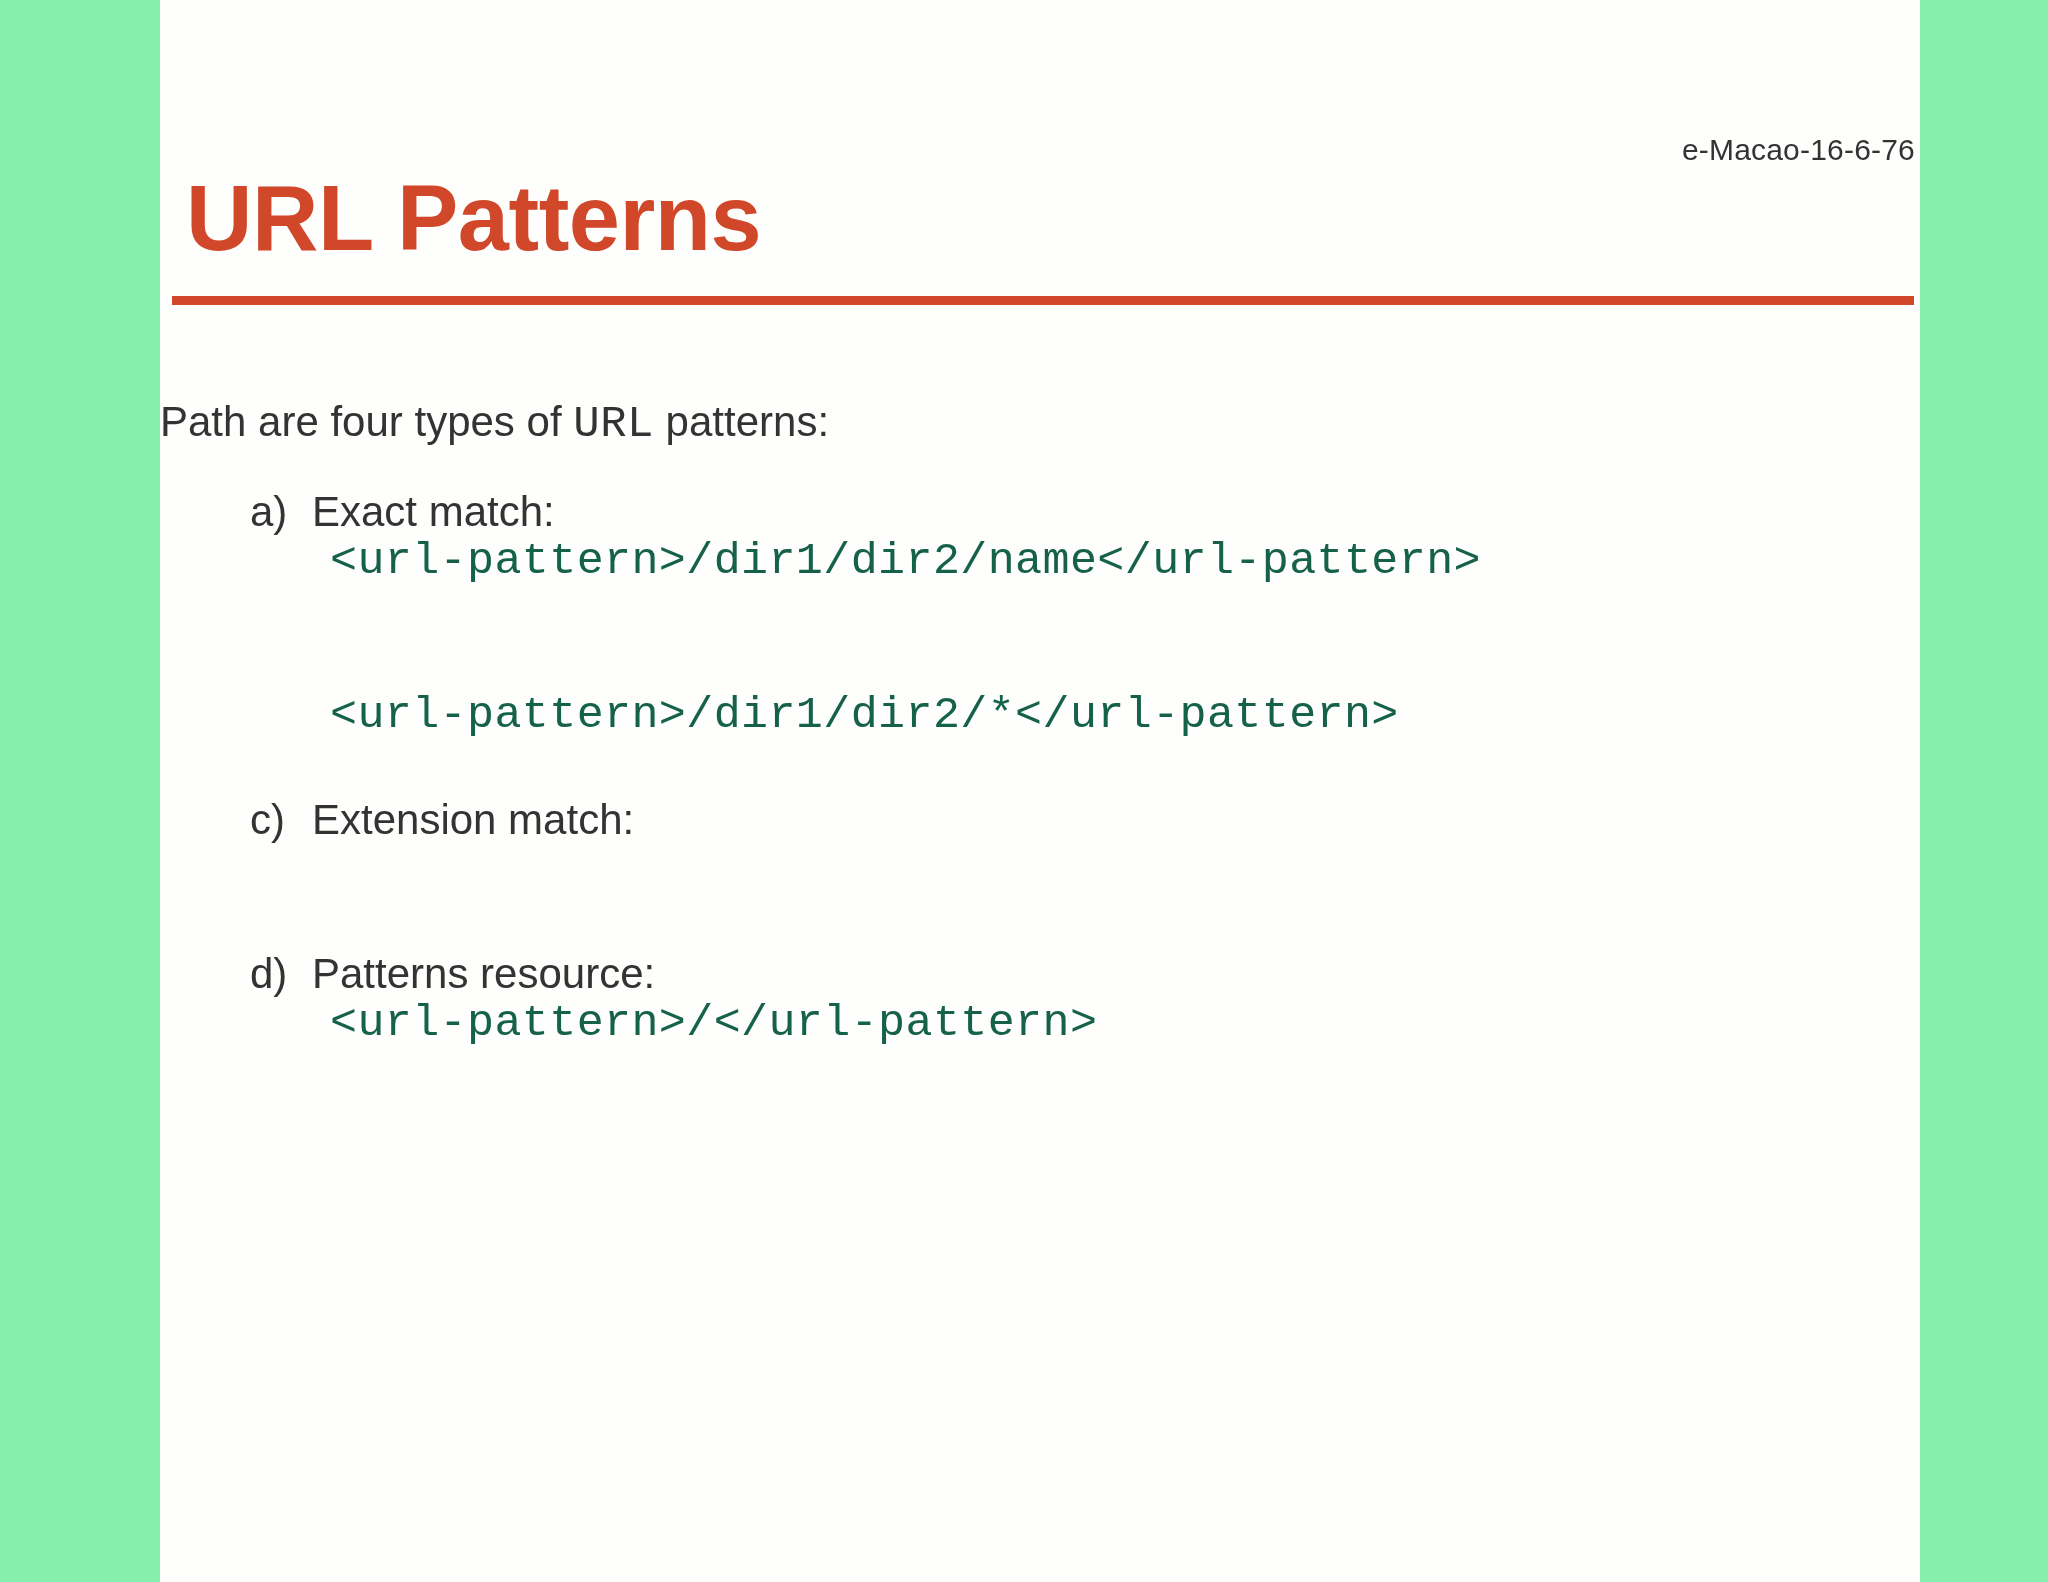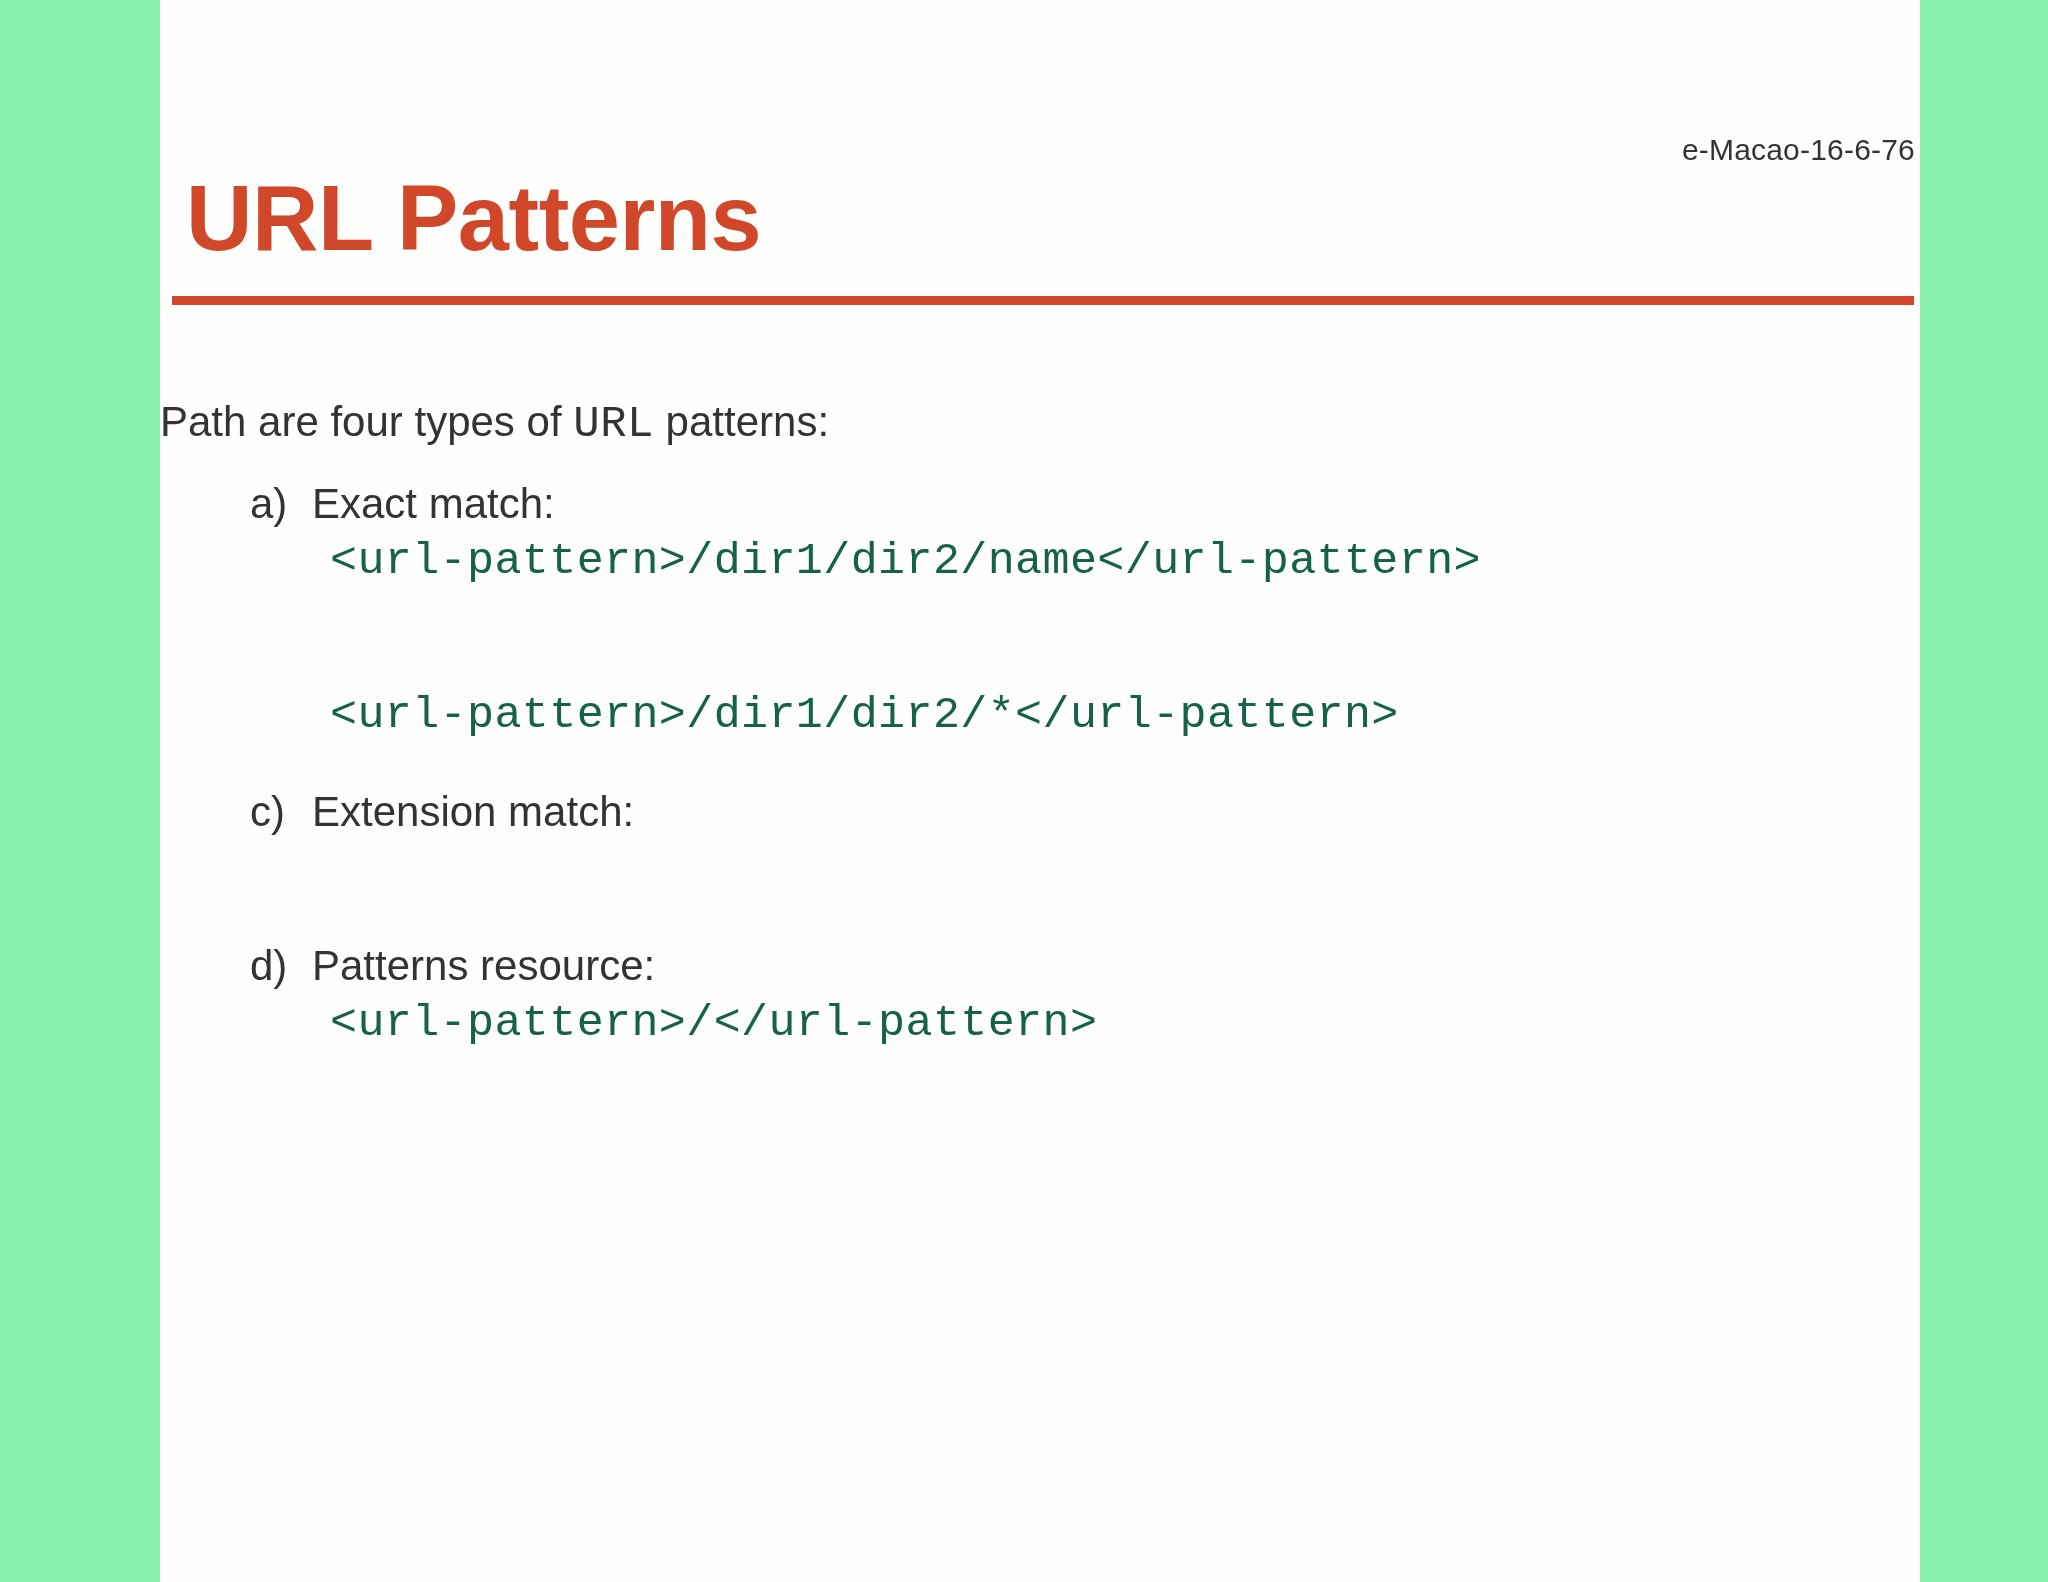--- a/index.html
+++ b/index.html
@@ -90,21 +90,21 @@
   }
 
   .list-item {
     position: relative;
     height: 154px;
   }
 
   .item-head {
     position: absolute;
     left: 250px;
-    top: 0;
+    top: 8px;
     font-size: 42px;
     color: #333333;
     white-space: nowrap;
   }
   .item-marker {
     display: inline-block;
     width: 62px;
   }
 
   .item-code {

